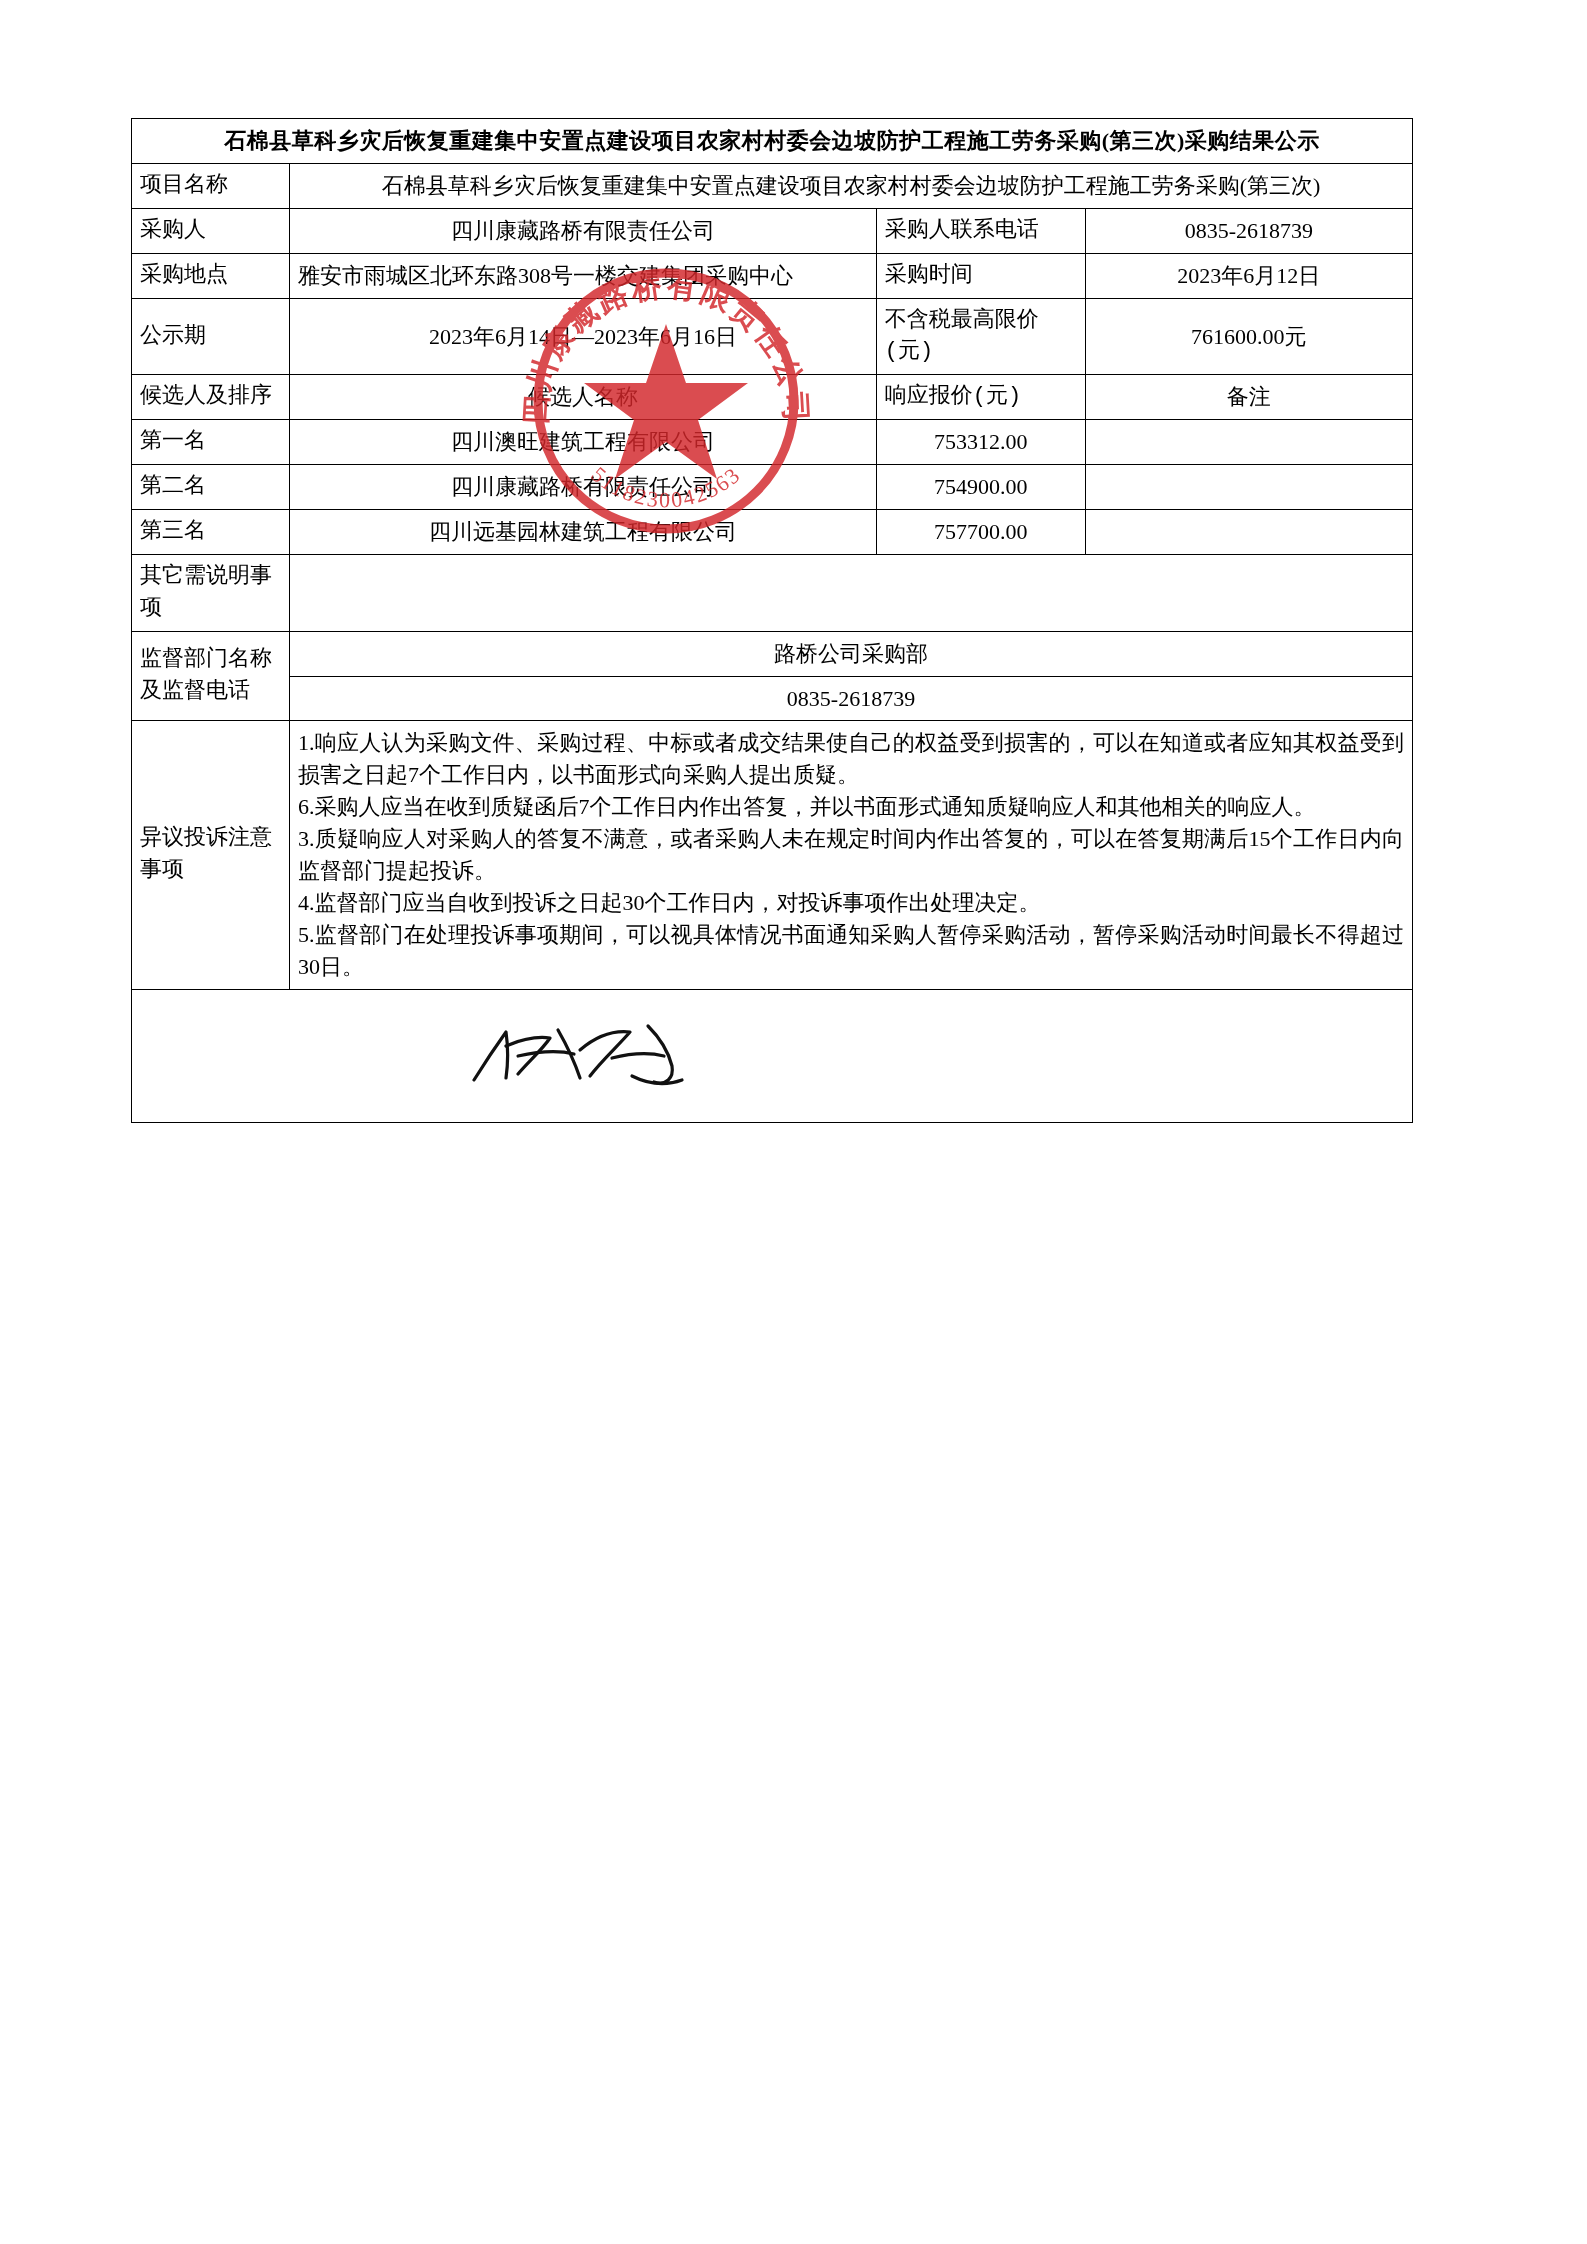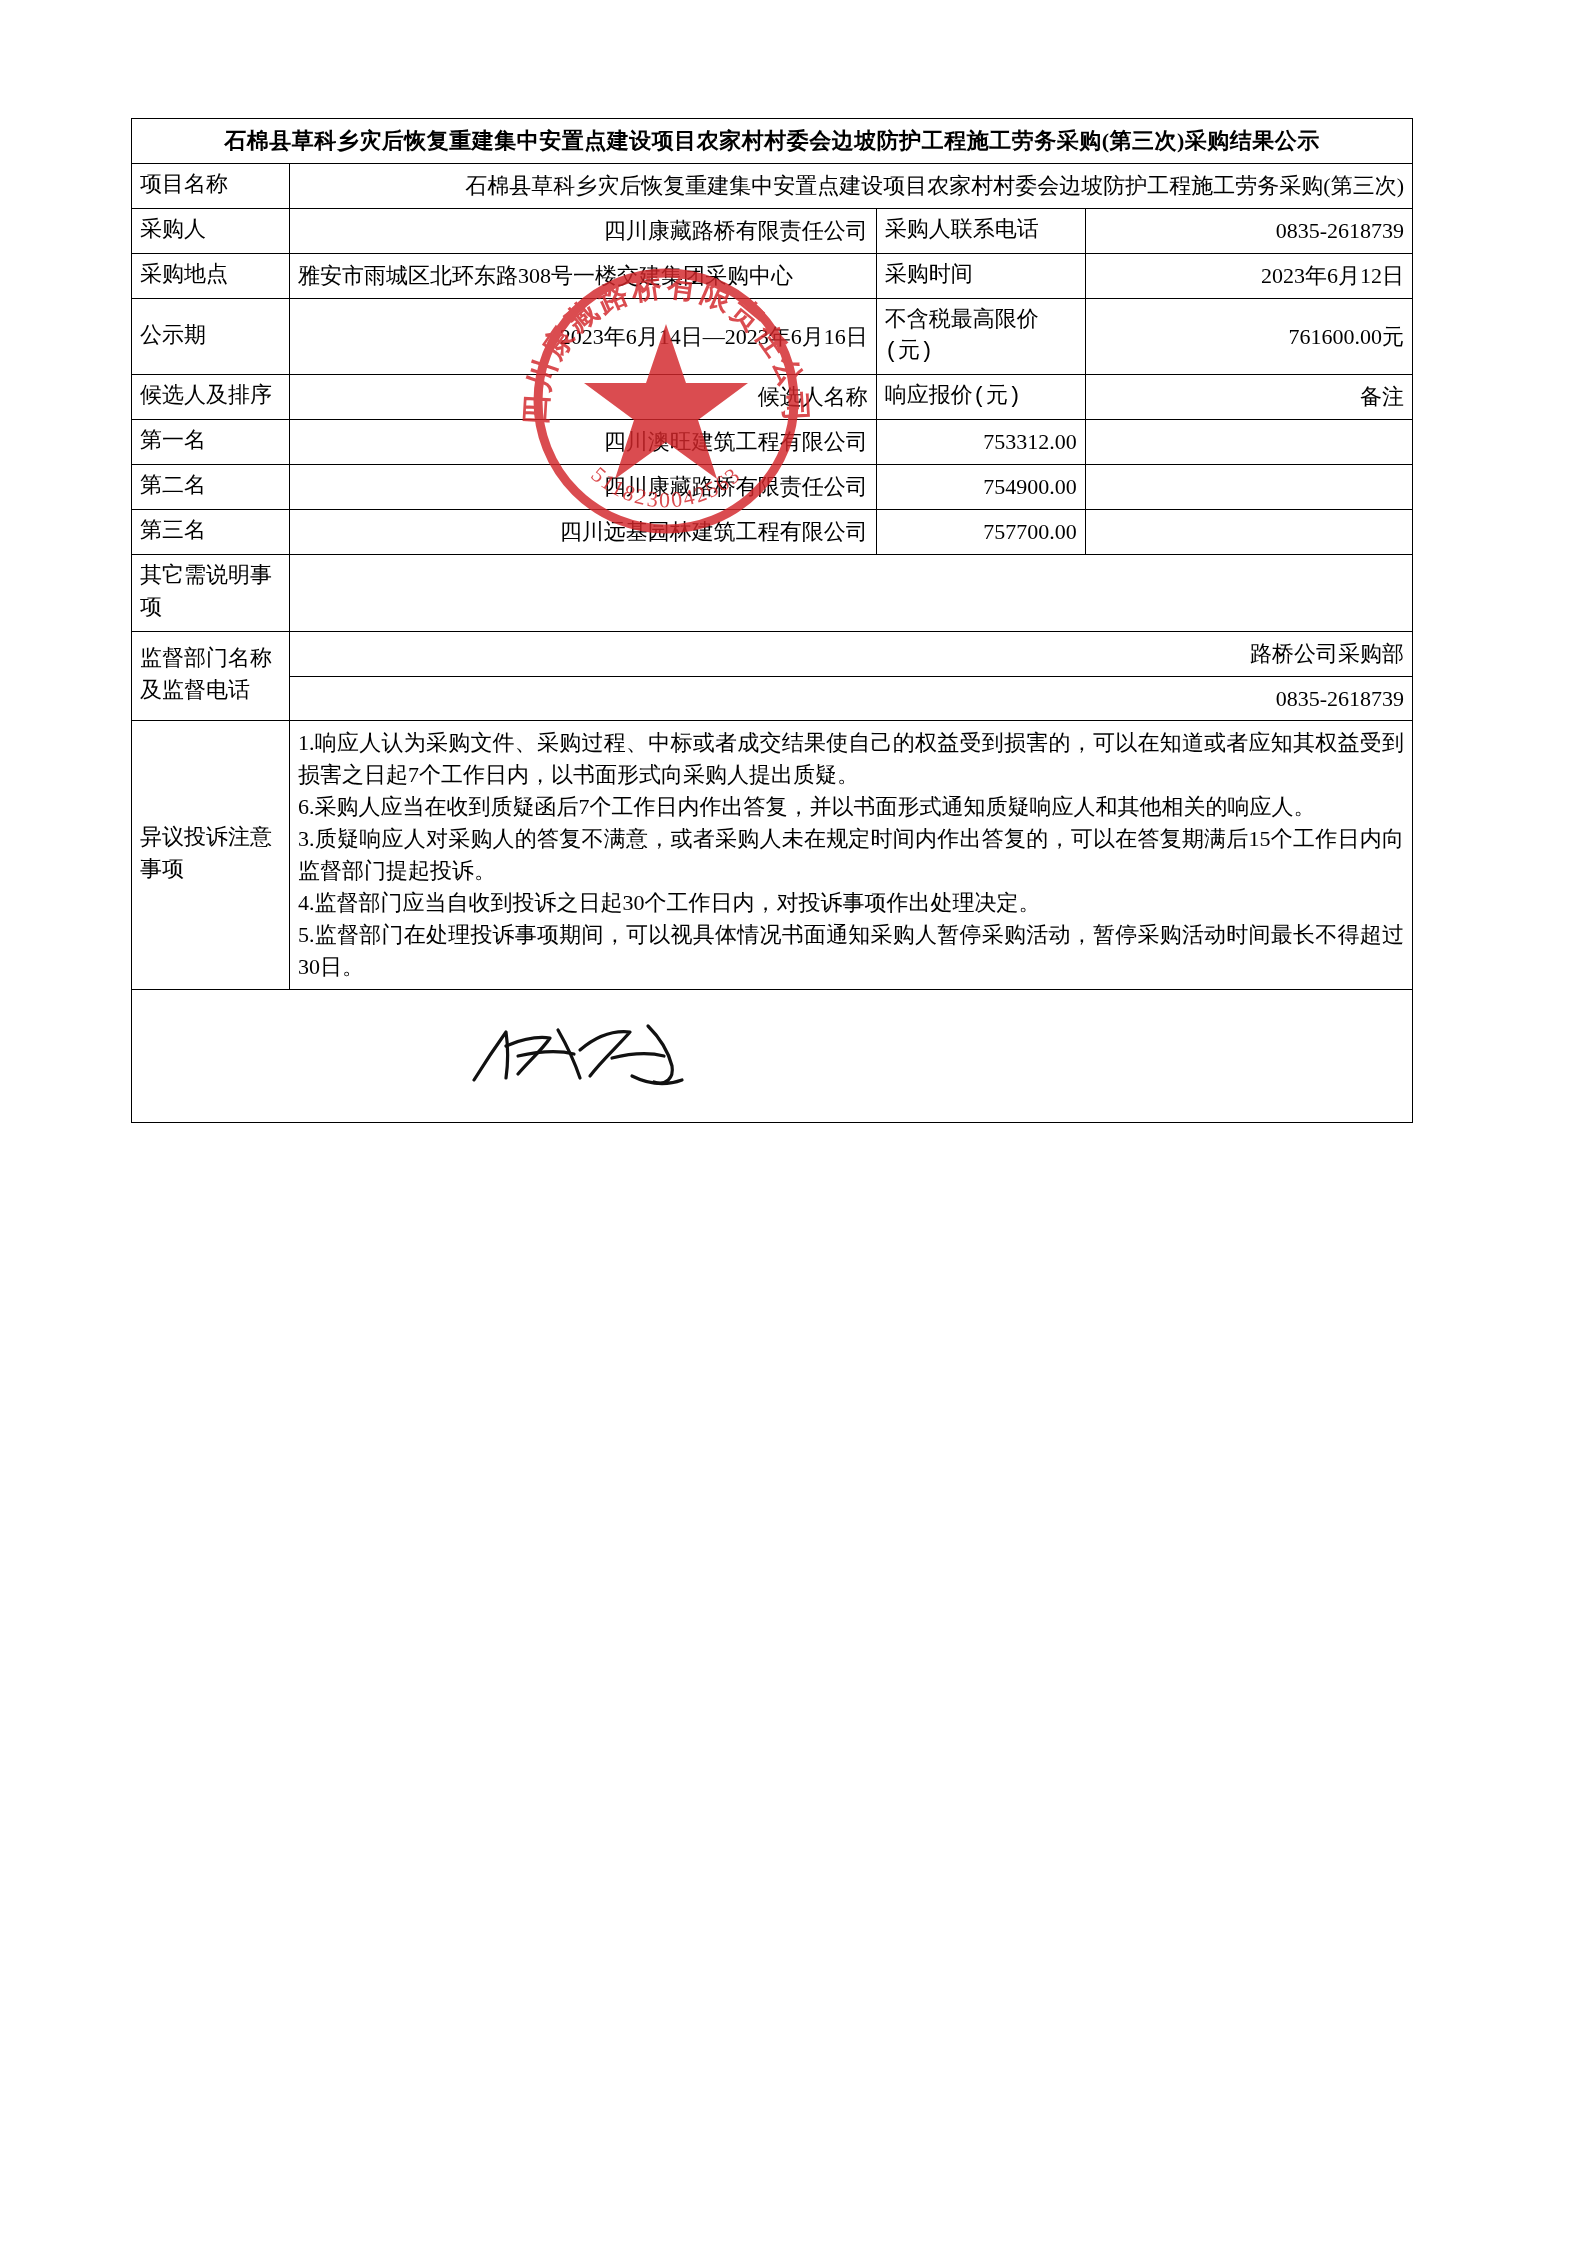--- a/index.html
+++ b/index.html
@@ -37,21 +37,21 @@
     font-weight: bold;
     font-size: 30px;
     line-height: 1.5;
     padding: 16px 30px 14px 30px;
     letter-spacing: 0.5px;
   }
   .lbl {
     white-space: normal;
     font-family: Liberation Mono, monospace;
   }
-  .ctr { text-align: right; }
+  .ctr { text-align: center; }
   .val-left { text-align: left; padding-left: 14px; margin-top: 44px; }
 
   
   .c1 { width: 140px; }
   .c2 { width: 520px; }
   .c3 { width: 185px; }
   .c4 { width: 290px; }
 
   .notice {
     font-size: 22px;

